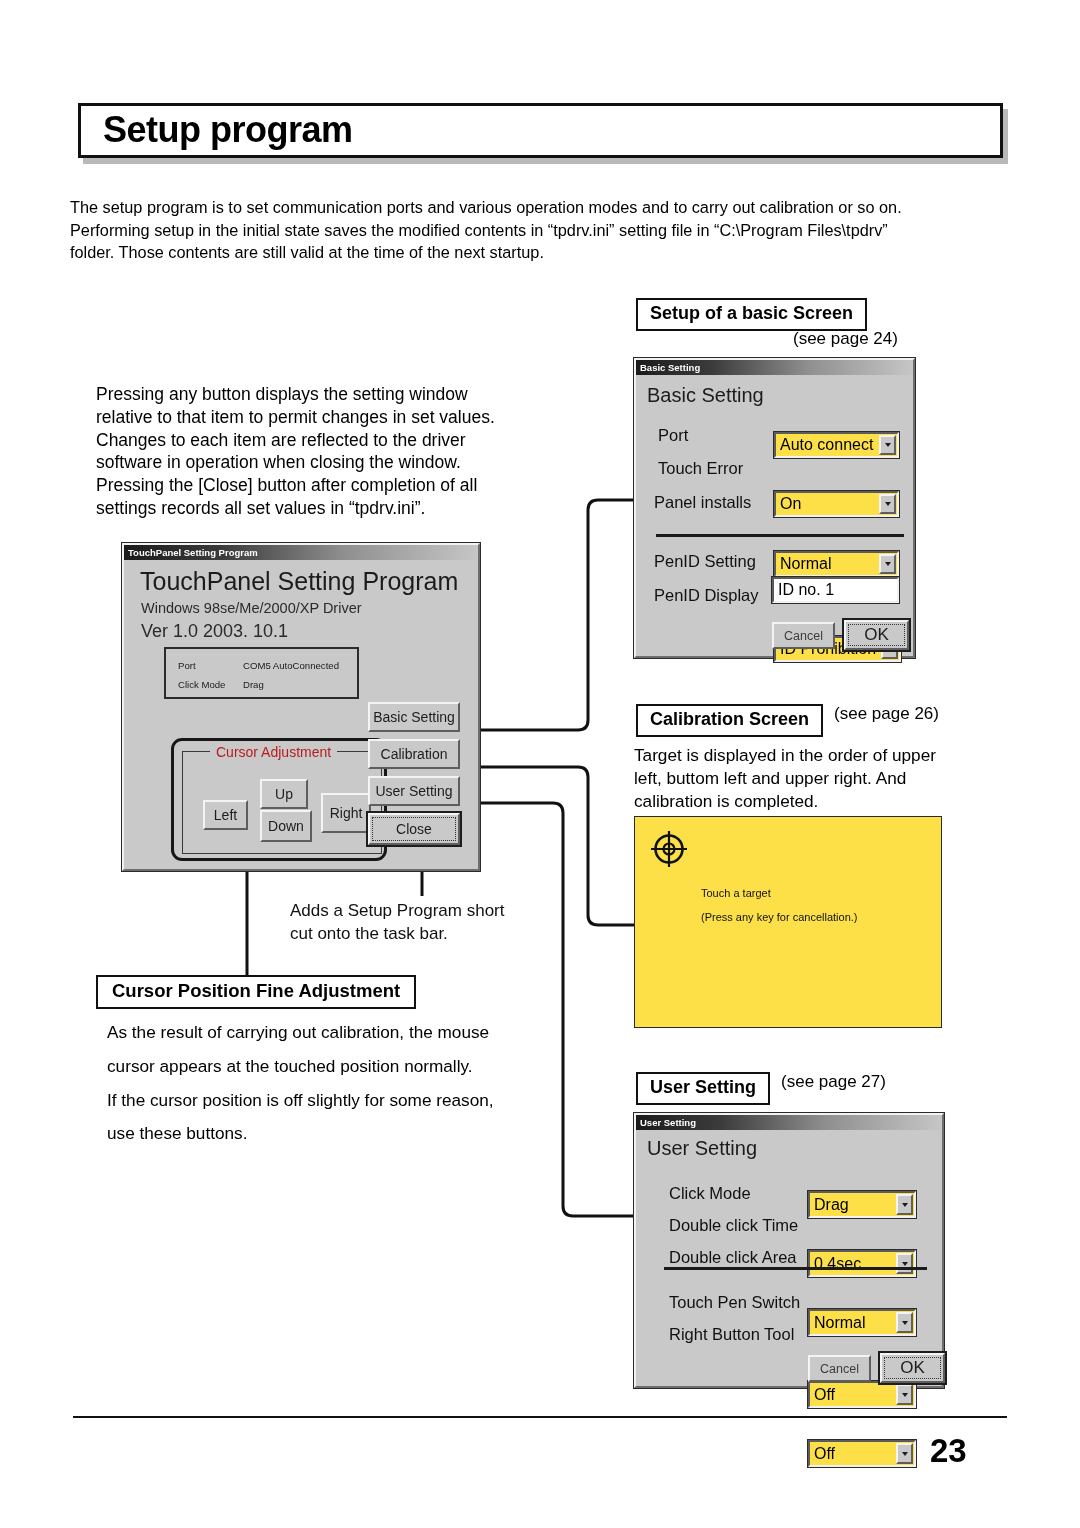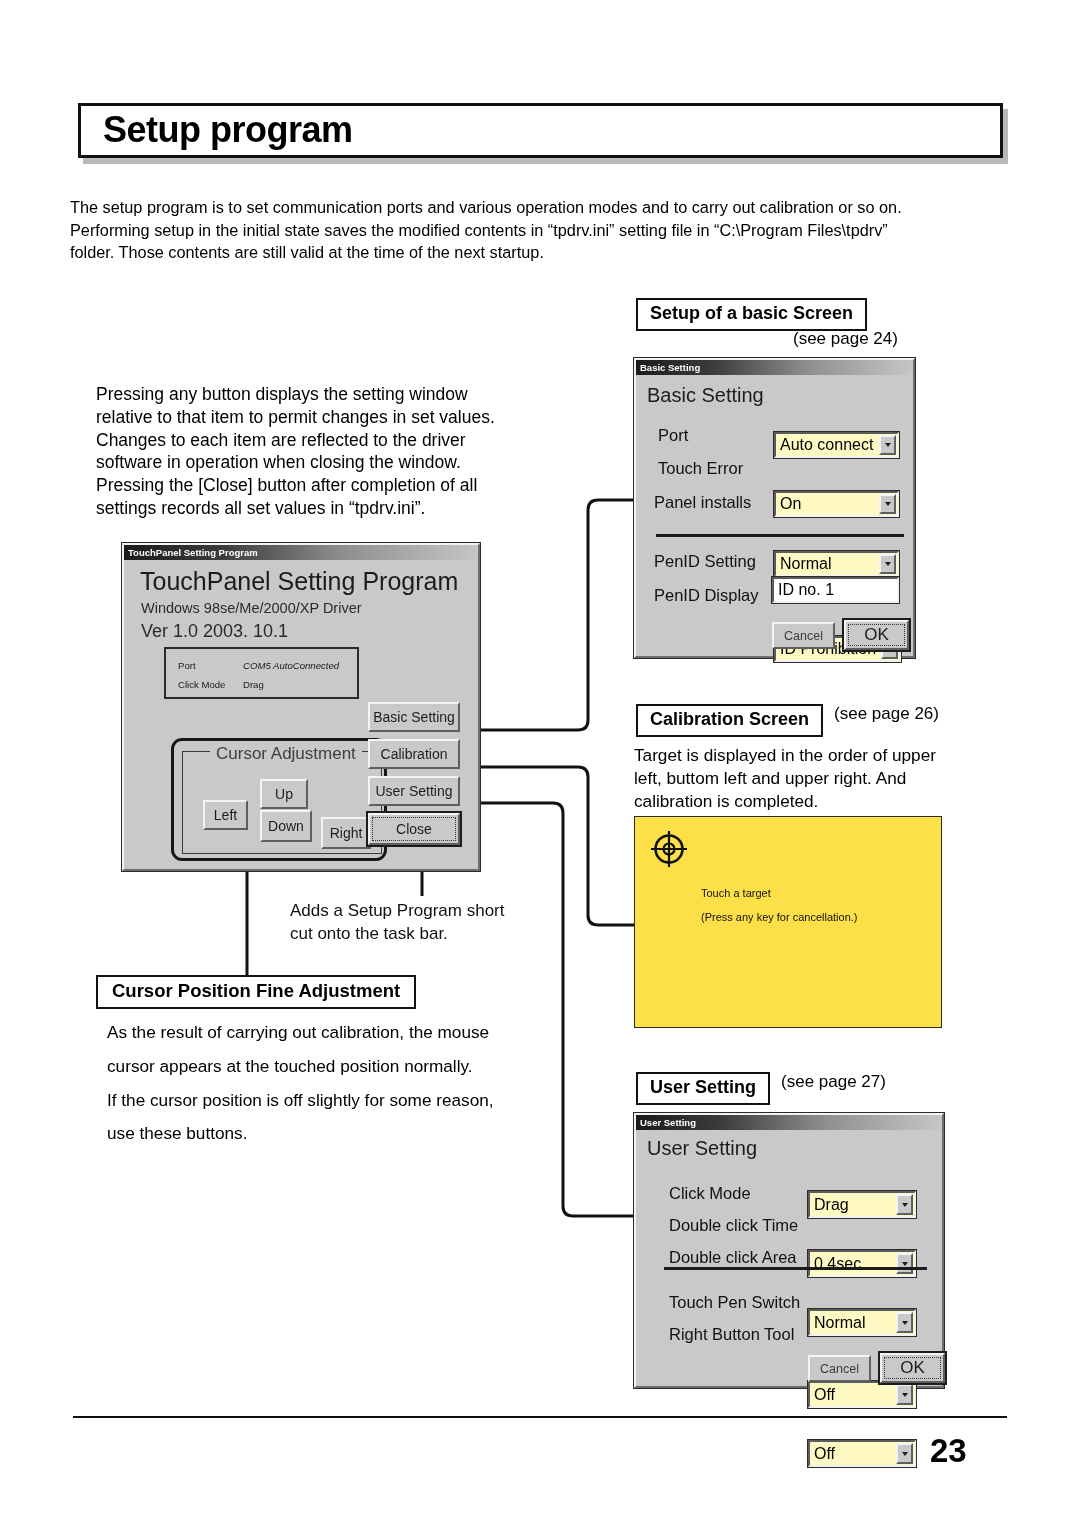--- a/index.html
+++ b/index.html
@@ -87,21 +87,21 @@
   .win-btn.default {
     outline: 2px solid #1d1d1d;
     outline-offset: 0px;
   }
   .win-btn.default .inner-dash {
     position: absolute; left: 2px; top: 2px; right: 2px; bottom: 2px;
     border: 1px dotted #333;
     pointer-events: none;
   }
   .combo {
-    background: #fef9c3;
+    background: #fde047;
     border-top: 2px solid #5c5c5c;
     border-left: 2px solid #5c5c5c;
     border-right: 2px solid #f2f2f2;
     border-bottom: 2px solid #f2f2f2;
     outline: 1px solid #2b2b2b;
     box-sizing: border-box;
     position: relative;
     display: flex; align-items: center;
     font-size: 16px;
     padding-left: 4px;
@@ -168,22 +168,22 @@
   }
   #tp-cursor-inner {
     left: 8px; top: 10px; width: 200px; height: 103px;
     border: 1.5px solid #3a3a3a;
     box-sizing: border-box;
   }
   #tp-cursor-legend {
     left: 36px; top: 3px;
     background: #c9c9c9;
     padding: 0 6px;
-    font-size: 17px;
-    color: #404040;
+    font-size: 14px;
+    color: #b91c1c;
     white-space: nowrap;
   }
 
   
   #connectors { left: 0; top: 0; width: 1080px; height: 1528px; pointer-events: none; }
 
   
   .section-box {
     border: 2.5px solid #111;
     box-sizing: border-box;
@@ -297,33 +297,33 @@
 
 <div class="abs win-dialog" id="touchpanel-dialog">
   <div class="win-titlebar">TouchPanel Setting Program</div>
 
   <div class="abs" id="tp-heading">TouchPanel Setting Program</div>
   <div class="abs" id="tp-sub1">Windows 98se/Me/2000/XP Driver</div>
   <div class="abs" id="tp-sub2">Ver 1.0 2003. 10.1</div>
 
   <div class="abs" id="tp-infobox">
     <div class="row" style="left:12px; top:11px;">Port</div>
-    <div class="row" style="left:77px; top:11px;font-style:italic;">COM5 AutoConnected</div>
+    <div class="row" style="left:77px; top:11px;">COM5 AutoConnected</div>
     <div class="row" style="left:12px; top:30px;">Click Mode</div>
     <div class="row" style="left:77px; top:30px;">Drag</div>
   </div>
 
   <div class="abs" id="tp-cursor-group">
     <div class="abs" id="tp-cursor-inner"></div>
     <div class="abs" id="tp-cursor-legend">Cursor Adjustment</div>
 
     <div class="abs win-btn" style="left:86px; top:38px; width:48px; height:30px;">Up</div>
     <div class="abs win-btn" style="left:86px; top:69px; width:52px; height:32px;">Down</div>
     <div class="abs win-btn" style="left:29px; top:59px; width:45px; height:30px;">Left</div>
-    <div class="abs win-btn" style="left:147px; top:52px; width:50px; height:32px;margin-top:24px;">Right</div>
+    <div class="abs win-btn" style="left:147px; top:52px; width:50px; height:40px;">Right</div>
   </div>
 
   <div class="abs win-btn" style="left:244px; top:157px; width:92px; height:30px;">Basic Setting</div>
   <div class="abs win-btn" style="left:244px; top:194px; width:92px; height:30px;">Calibration</div>
   <div class="abs win-btn" style="left:244px; top:231px; width:92px; height:30px;">User Setting</div>
   <div class="abs win-btn default" style="left:244px; top:268px; width:92px; height:32px; position:absolute;">
     <span class="inner-dash"></span>
     <span>Close</span>
   </div>
 </div>

